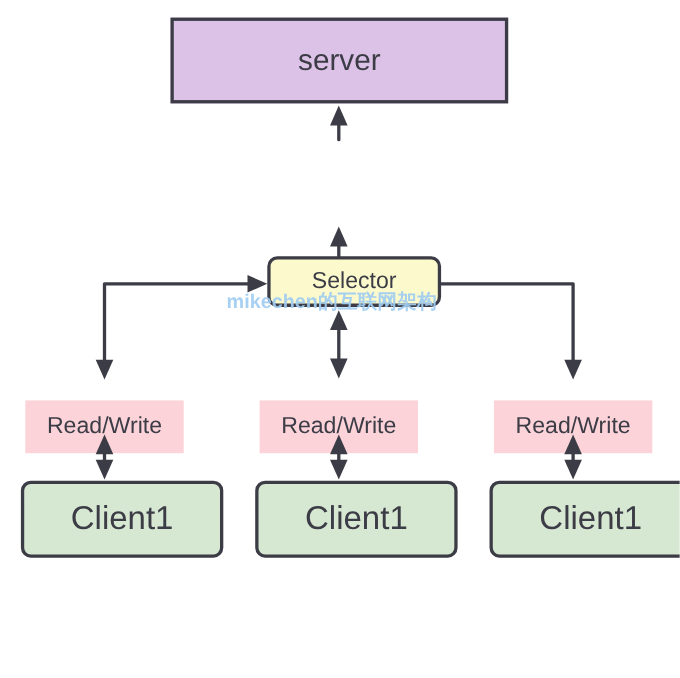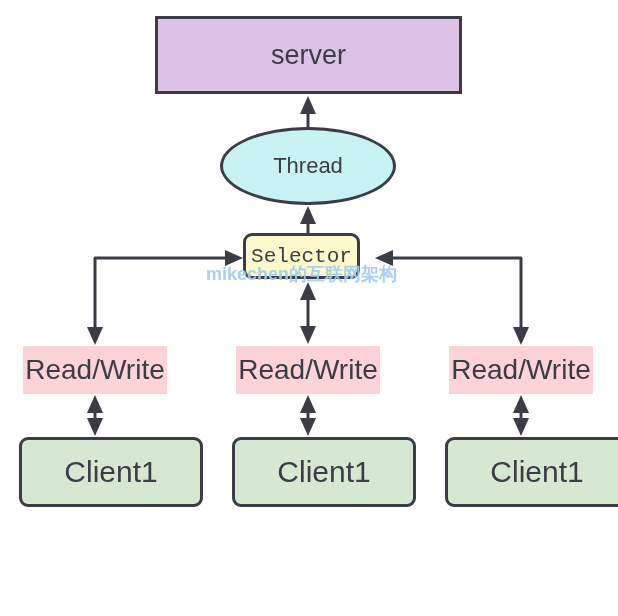--- a/index.html
+++ b/index.html
@@ -35,33 +35,32 @@
     font-size:27px;
   }
   .thread{
     left:220px;top:127px;width:176px;height:78px;
     background:var(--thread-fill);
     border:3px solid var(--stroke);
     border-radius:50%;
     font-size:22px;
   }
   .selector{
-    left:243px;top:233px;width:117px;height:46px;
+    left:243px;top:233px;width:158px;height:46px;
     background:var(--selector-fill);
     border:3px solid var(--stroke);
     border-radius:9px;
     font-size:21px;
     z-index:2;
-    font-family:Liberation Mono, monospace;
   }
   .readwrite{
-    top:346px;width:144px;height:48px;
+    top:364px;width:144px;height:48px;
     background:var(--readwrite-fill);
     border:none;
-    font-size:28px;
+    font-size:21px;
   }
   .rw-left{left:23px;}
   .rw-mid{left:236px;}
   .rw-right{left:449px;}
   .client{
     top:437px;width:184px;height:70px;
     background:var(--client-fill);
     border:3px solid var(--stroke);
     border-radius:9px;
     font-size:30px;
@@ -153,21 +152,20 @@
 
     <g>
       <line class="wire" x1="521" y1="405" x2="521" y2="428"></line>
       <polygon class="head" points="521,395 513,413 529,413"></polygon>
       <polygon class="head" points="521,436 513,418 529,418"></polygon>
     </g>
   </svg>
 
   <div class="node server">server</div>
 
-  <div class="node thread">Thread</div>
 
   <div class="node selector">Selector</div>
 
   <div class="watermark">mikechen的互联网架构</div>
 
   <div class="node readwrite rw-left">Read/Write</div>
   <div class="node readwrite rw-mid">Read/Write</div>
   <div class="node readwrite rw-right">Read/Write</div>
 
   <div class="node client client-left">Client1</div>

